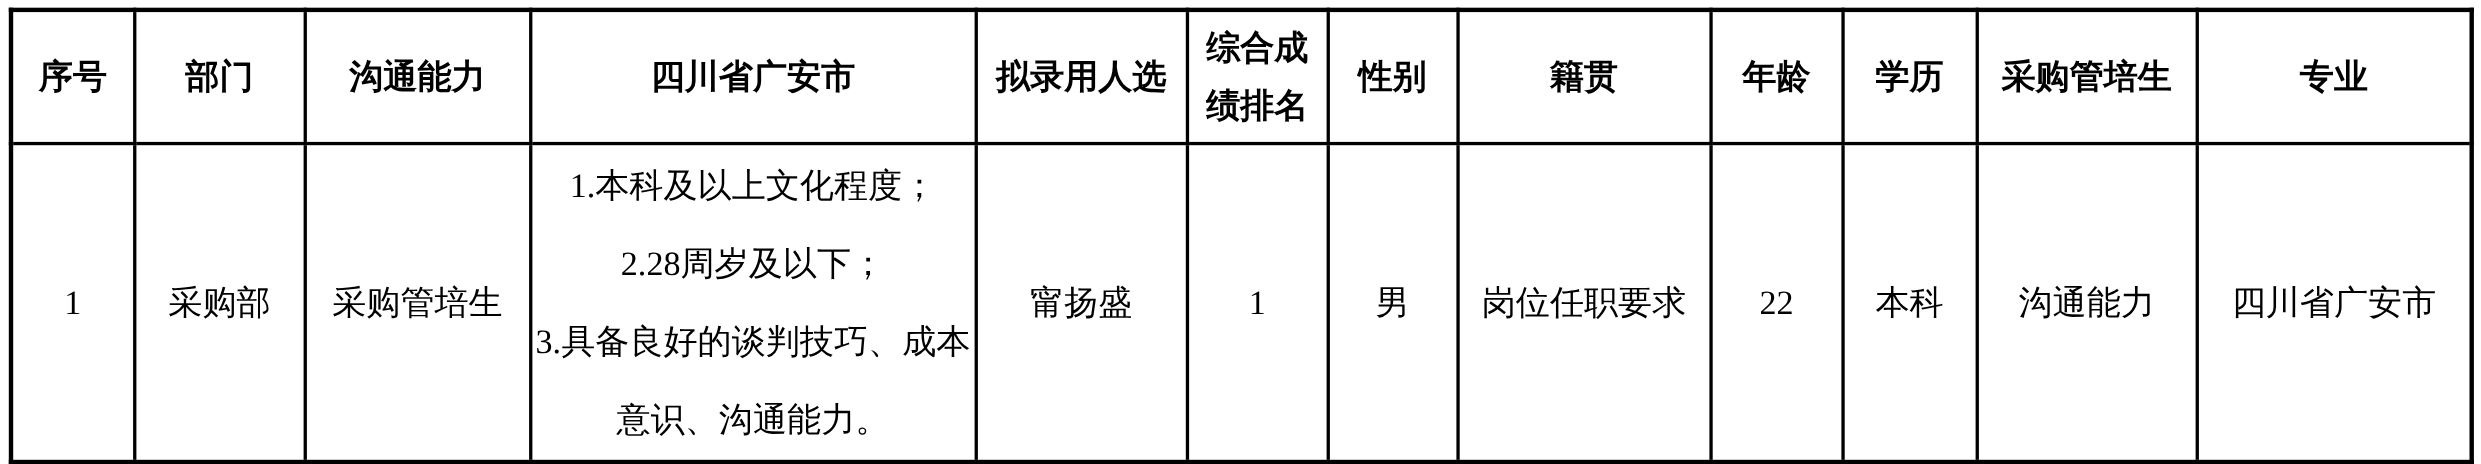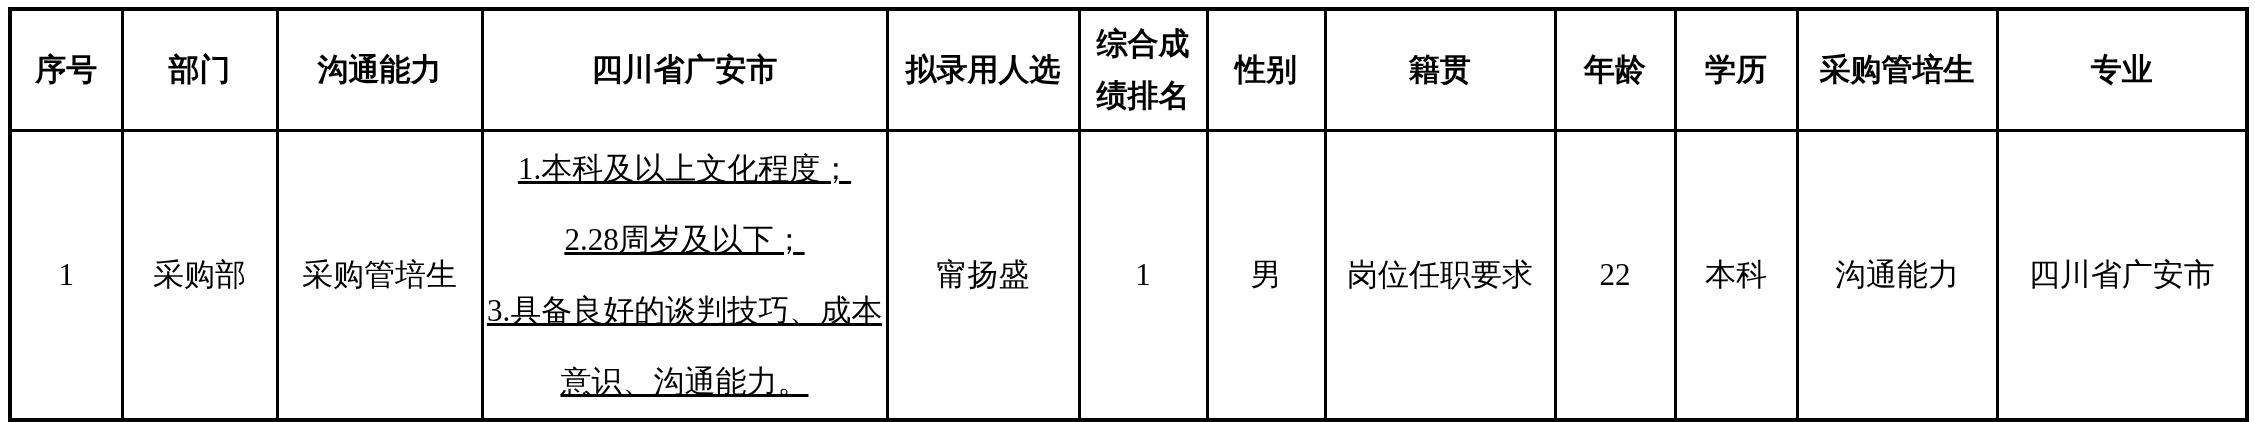--- a/index.html
+++ b/index.html
@@ -37,21 +37,20 @@
     font-weight: 700;
     line-height: 52px;
   }
   .doc-table td {
     font-weight: 400;
     line-height: 46px;
   }
   .doc-table td.requirements-cell {
     line-height: 71px;
     padding: 0 2px;
-    text-decoration: underline;
   }
 </style>
 </head>
 <body>
 
 <table class="doc-table">
   <colgroup>
     <col style="width:112px">
     <col style="width:155px">
     <col style="width:205px">

